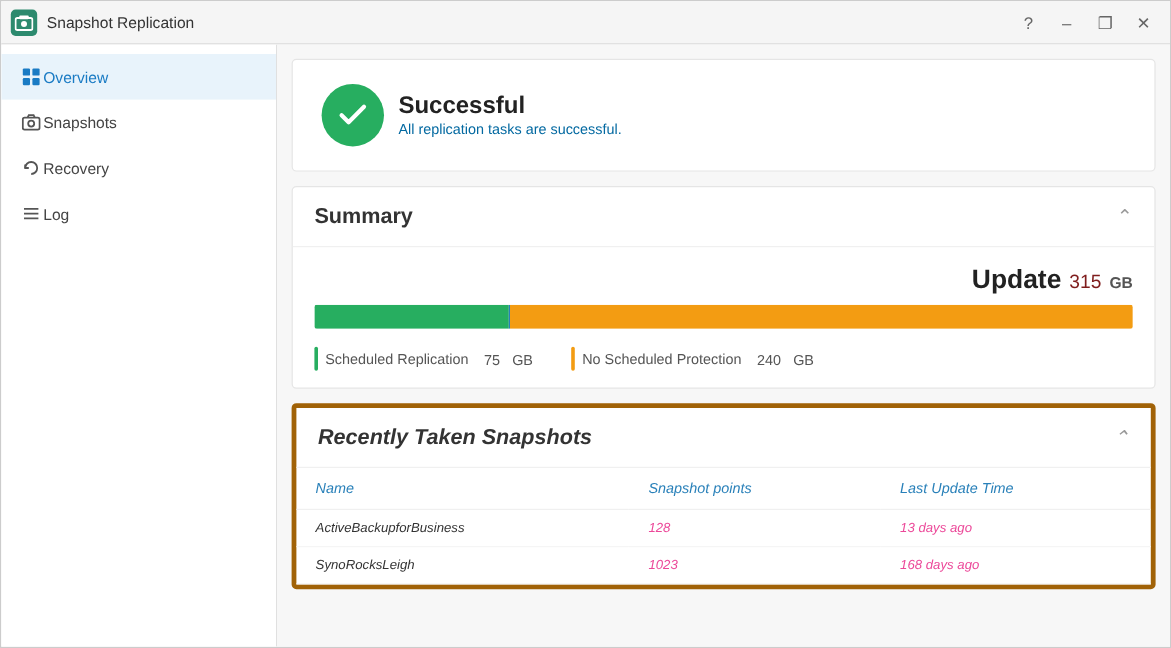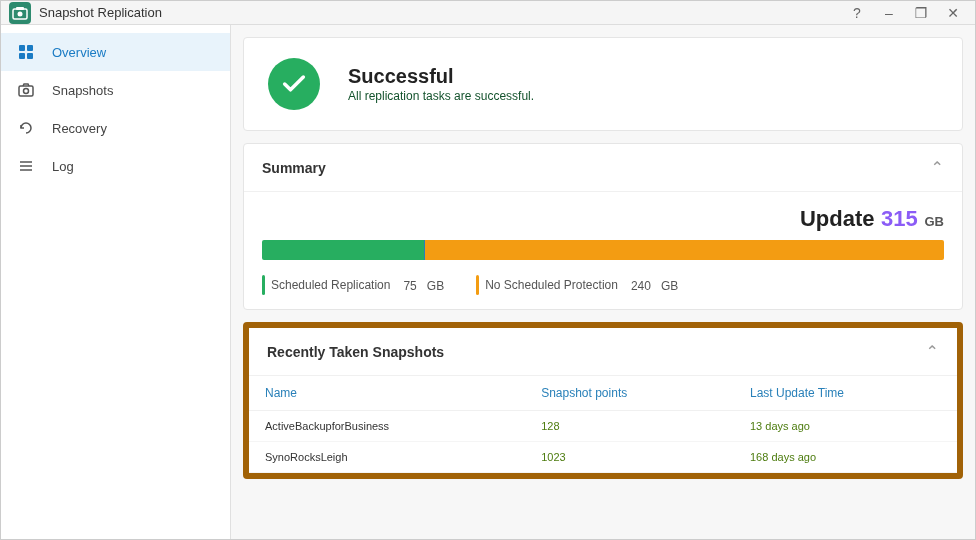--- a/index.html
+++ b/index.html
@@ -9,21 +9,21 @@
       width: 976px;
       height: 540px;
       background: #fff;
       border: 1px solid #ccc;
       display: flex;
       flex-direction: column;
       overflow: hidden;
     }
 
     .titlebar {
-      height: 24px;
+      height: 36px;
       background: #f5f5f5;
       border-bottom: 1px solid #ddd;
       display: flex;
       align-items: center;
       padding: 0 8px;
       flex-shrink: 0;
     }
 
     .titlebar-icon {
       width: 22px;
@@ -78,21 +78,21 @@
       flex-shrink: 0;
       padding-top: 8px;
     }
 
     .sidebar-item {
       display: flex;
       align-items: center;
       padding: 10px 16px;
       cursor: pointer;
       border-radius: 0;
-      gap: 17px;
+      gap: 1px;
       font-size: 13px;
       color: #444;
     }
     .sidebar-item.active {
       background: #e8f3fb;
       color: #1a7bc4;
       font-weight: 500;
     }
 
     .sidebar-icon {
@@ -111,21 +111,21 @@
     }
 
     .status-card {
       background: #fff;
       margin: 12px;
       border: 1px solid #e5e5e5;
       border-radius: 4px;
       padding: 20px 24px;
       display: flex;
       align-items: center;
-      gap: 28px;
+      gap: 12px;
     }
 
     .status-icon {
       width: 52px;
       height: 52px;
       background: #27ae60;
       border-radius: 50%;
       display: flex;
       align-items: center;
       justify-content: center;
@@ -143,41 +143,41 @@
     }
 
     .status-text h2 {
       font-size: 20px;
       font-weight: 600;
       color: #222;
     }
 
     .status-text p {
       font-size: 12px;
-      color: #14532d;
+      color: #0369a1;
       margin-top: 1px;
     }
 
     .summary-card {
       background: #fff;
       margin: 0 12px 12px 12px;
       border: 1px solid #e5e5e5;
       border-radius: 4px;
     }
 
     .card-header {
       display: flex;
       justify-content: space-between;
       align-items: center;
       padding: 14px 18px;
       border-bottom: 1px solid #f0f0f0;
     }
 
     .card-header h3 {
-      font-size: 14px;
+      font-size: 18px;
       font-weight: 600;
       color: #333;
     }
 
     .card-body {
       padding: 14px 18px;
     }
 
     .total-label {
       text-align: right;
@@ -238,22 +238,23 @@
 
     .legend-value span {
       font-size: 12px;
       font-weight: 400;
       color: #555;
     }
 
     .snapshots-card {
       background: #fff;
       margin: 0 12px 12px 12px;
-      border: 6px solid #a16207;
+      border: 4px solid #a16207;
       border-radius: 4px;
+      font-style: italic;
     }
 
     .snap-table {
       width: 100%;
       border-collapse: collapse;
     }
 
     .snap-table th {
       padding: 10px 16px;
       text-align: left;
@@ -263,21 +264,21 @@
       border-bottom: 1px solid #f0f0f0;
     }
 
     .snap-table td {
       padding: 9px 16px;
       font-size: 11px;
       color: #333;
       border-bottom: 1px solid #f5f5f5;
     }
 
-    .snap-table td.blue { color: #4d7c0f; }
+    .snap-table td.blue { color: #ec4899; }
 
     .chevron-icon {
       font-size: 16px;
       color: #999;
     }
   </style>
 </head>
 <body>
 
 <div class="window">
@@ -365,21 +366,21 @@
       </div>
 
       <div class="summary-card">
         <div class="card-header">
           <h3>Summary</h3>
           <span class="chevron-icon">⌃</span>
         </div>
         <div class="card-body">
           <div class="total-label">
             <span>Update</span>
-            &nbsp;<span style="font-size:22px;font-weight:700;color:#8b5cf6;">315</span>
+            &nbsp;<span style="font-size:16px;font-weight:400;color:#7f1d1d;">315</span>
             &nbsp;<span style="font-size:13px;color:#555;">GB</span>
           </div>
           <div class="storage-bar">
             <div class="bar-segment-green" style="flex: 23.8;"></div>
             <div class="bar-segment-blue" style="flex: 0.1;"></div>
             <div class="bar-segment-yellow" style="flex: 76.1;"></div>
           </div>
           <div class="storage-legend">
             <div class="legend-item">
               <div class="legend-item-label">

